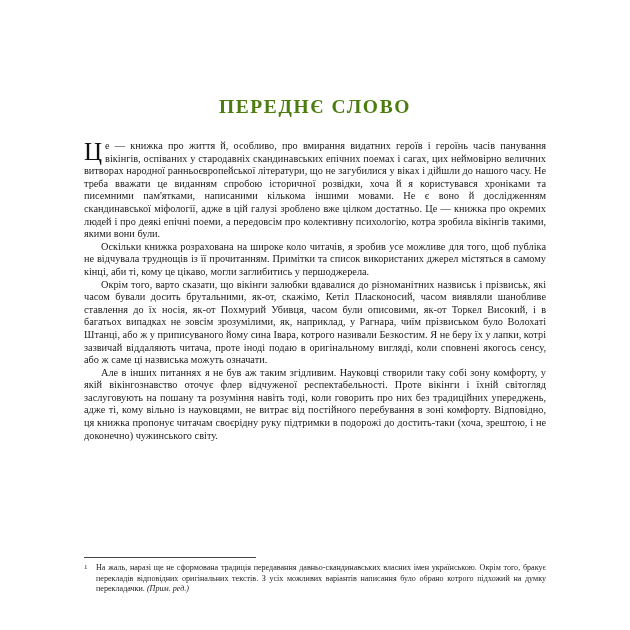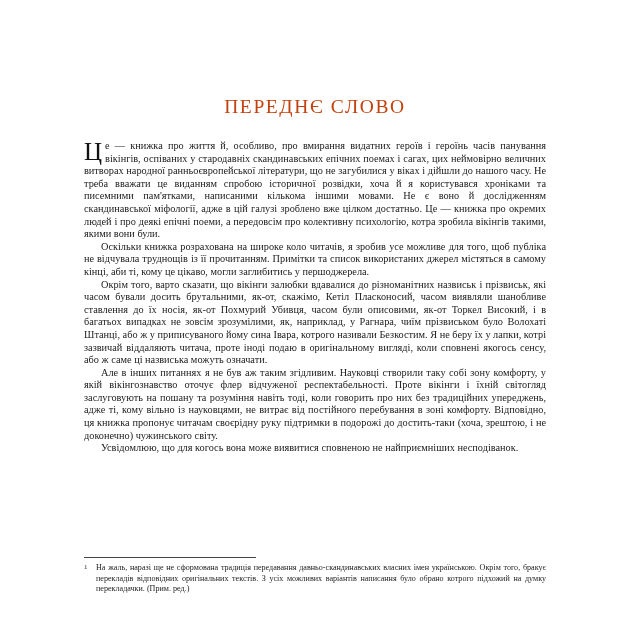--- a/index.html
+++ b/index.html
@@ -19,23 +19,23 @@
     width: 630px;
     height: 630px;
     box-sizing: border-box;
     padding: 96px 84px 24px 84px;
   }
   .chapter-title {
     text-align: center;
     font-family: "Liberation Serif", serif;
     font-size: 19.5px;
     letter-spacing: 1.6px;
-    font-weight: normal;
+    font-weight: bold;
     margin: 0 0 22px 0;
-    color: #c2410c;
+    color: #4d7c0f;
   }
   .body-text {
     font-size: 10.3px;
     line-height: 12.6px;
     text-align: justify;
     text-justify: inter-word;
     hyphens: auto;
     color: #1b1b1b;
   }
   .body-text p {
@@ -75,40 +75,40 @@
     padding-left: 12px;
   }
   .footnote .fn-marker {
     position: absolute;
     left: 0;
     top: -1px;
     font-size: 7px;
     vertical-align: super;
   }
   .footnote .fn-italic {
+    font-style: italic;
   }
 </style>
 </head>
 <body>
 
 <div class="page">
 
   <h1 class="chapter-title">ПЕРЕДНЄ СЛОВО</h1>
 
   <div class="body-text">
 
     <p class="first-para"><span class="dropcap">Ц</span><span>е — книжка про життя й, особливо, про вмирання видатних героїв і героїнь часів панування вікінгів, оспіваних у стародавніх скандинавських епічних поемах і сагах, цих неймовірно величних витворах народної ранньоєвропейської літератури, що не загубилися у віках і дійшли до нашого часу. Не треба вважати це виданням спробою історичної розвідки, хоча й я користувався хроніками та писемними пам'ятками, написаними кількома іншими мовами. Не є воно й дослідженням скандинавської міфології, адже в цій галузі зроблено вже цілком достатньо. Це — книжка про окремих людей і про деякі епічні поеми, а передовсім про колективну психологію, котра зробила вікінгів такими, якими вони були.</span></p>
 
     <p>Оскільки книжка розрахована на широке коло читачів, я зробив усе можливе для того, щоб публіка не відчувала труднощів із її прочитанням. Примітки та список використаних джерел містяться в самому кінці, аби ті, кому це цікаво, могли заглибитись у першоджерела.</p>
 
     <p>Окрім того, варто сказати, що вікінги залюбки вдавалися до різноманітних назвиськ і прізвиськ, які часом бували досить брутальними, як-от, скажімо, Кетіл Пласконосий, часом виявляли шанобливе ставлення до їх носія, як-от Похмурий Убивця, часом були описовими, як-от Торкел Високий, і в багатьох випадках не зовсім зрозумілими, як, наприклад, у Рагнара, чиїм прізвиськом було Волохаті Штанці, або ж у приписуваного йому сина Івара, котрого називали Безкостим. Я не беру їх у лапки, котрі зазвичай віддаляють читача, проте іноді подаю в оригінальному вигляді, коли сповнені якогось сенсу, або ж саме ці назвиська можуть означати.</p>
 
     <p>Але в інших питаннях я не був аж таким згідливим. Науковці створили таку собі зону комфорту, у якій вікінгознавство оточує флер відчуженої респектабельності. Проте вікінги і їхній світогляд заслуговують на пошану та розуміння навіть тоді, коли говорить про них без традиційних упереджень, адже ті, кому вільно із науковцями, не витрає від постійного перебування в зоні комфорту. Відповідно, ця книжка пропонує читачам своєрідну руку підтримки в подорожі до достить-таки (хоча, зрештою, і не доконечно) чужинського світу.</p>
 
-    <p>Усвідомлюю, що для когось вона може виявитися сповненою не найприємніших несподіванок.</p>
 
   </div>
 
   <div class="footnote-wrap">
     <div class="footnote-rule"></div>
     <div class="footnote">
       <span class="fn-marker">1</span><span>На жаль, наразі ще не сформована традиція передавання давньо-скандинавських власних імен українською. Окрім того, бракує перекладів відповідних оригінальних текстів. З усіх можливих варіантів написання було обрано котрого підхожий на думку перекладачки.</span> <span class="fn-italic">(Прим. ред.)</span>
     </div>
   </div>
 

